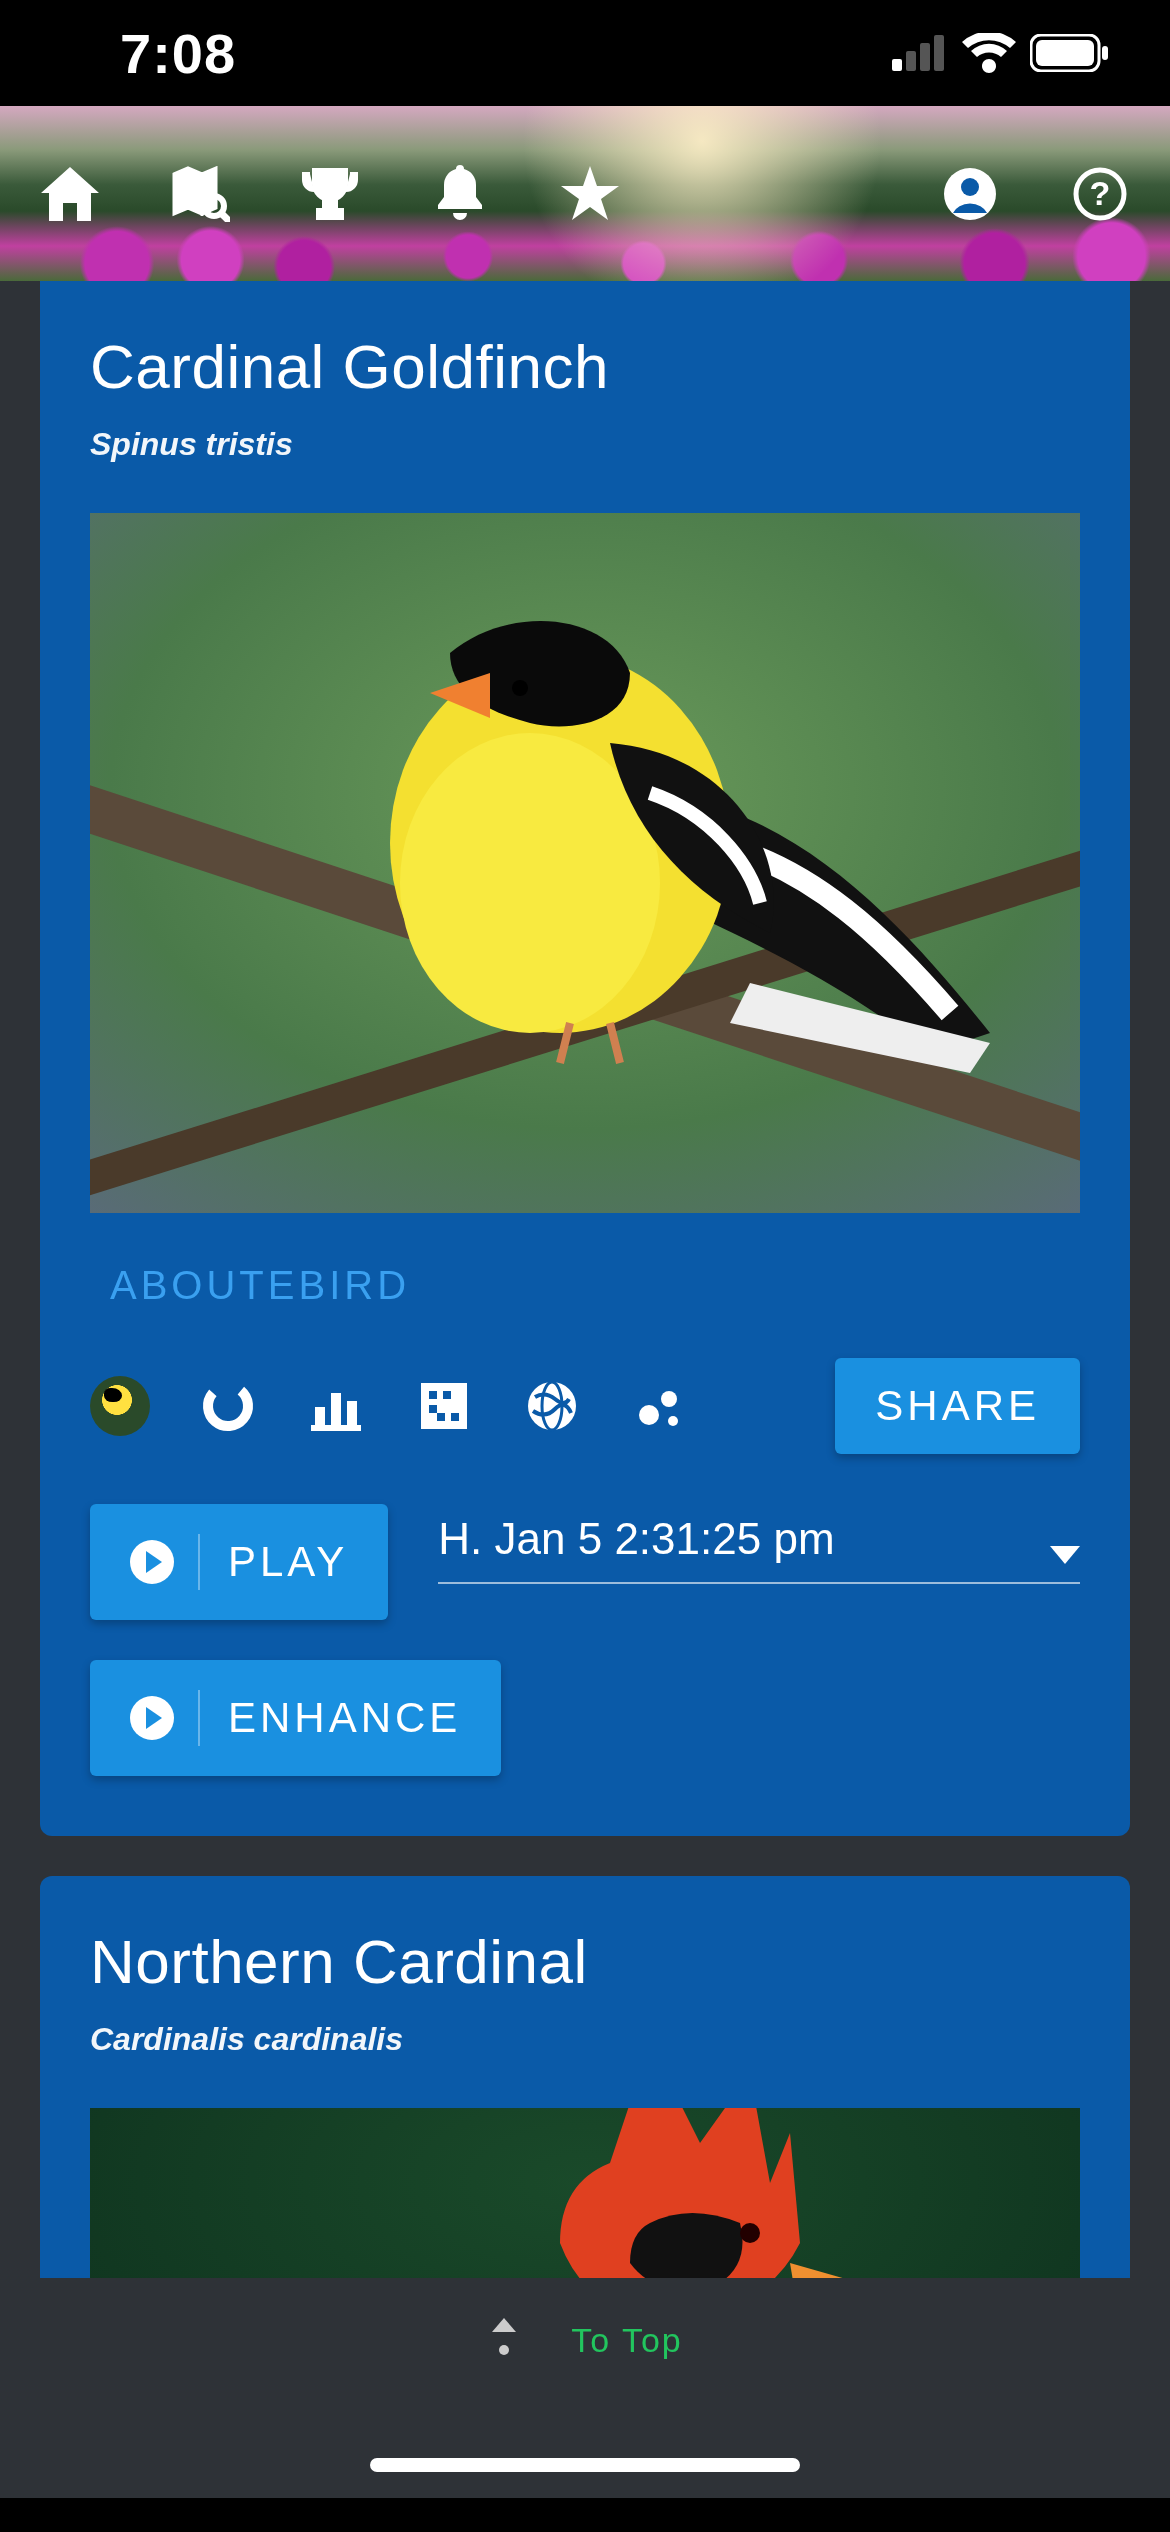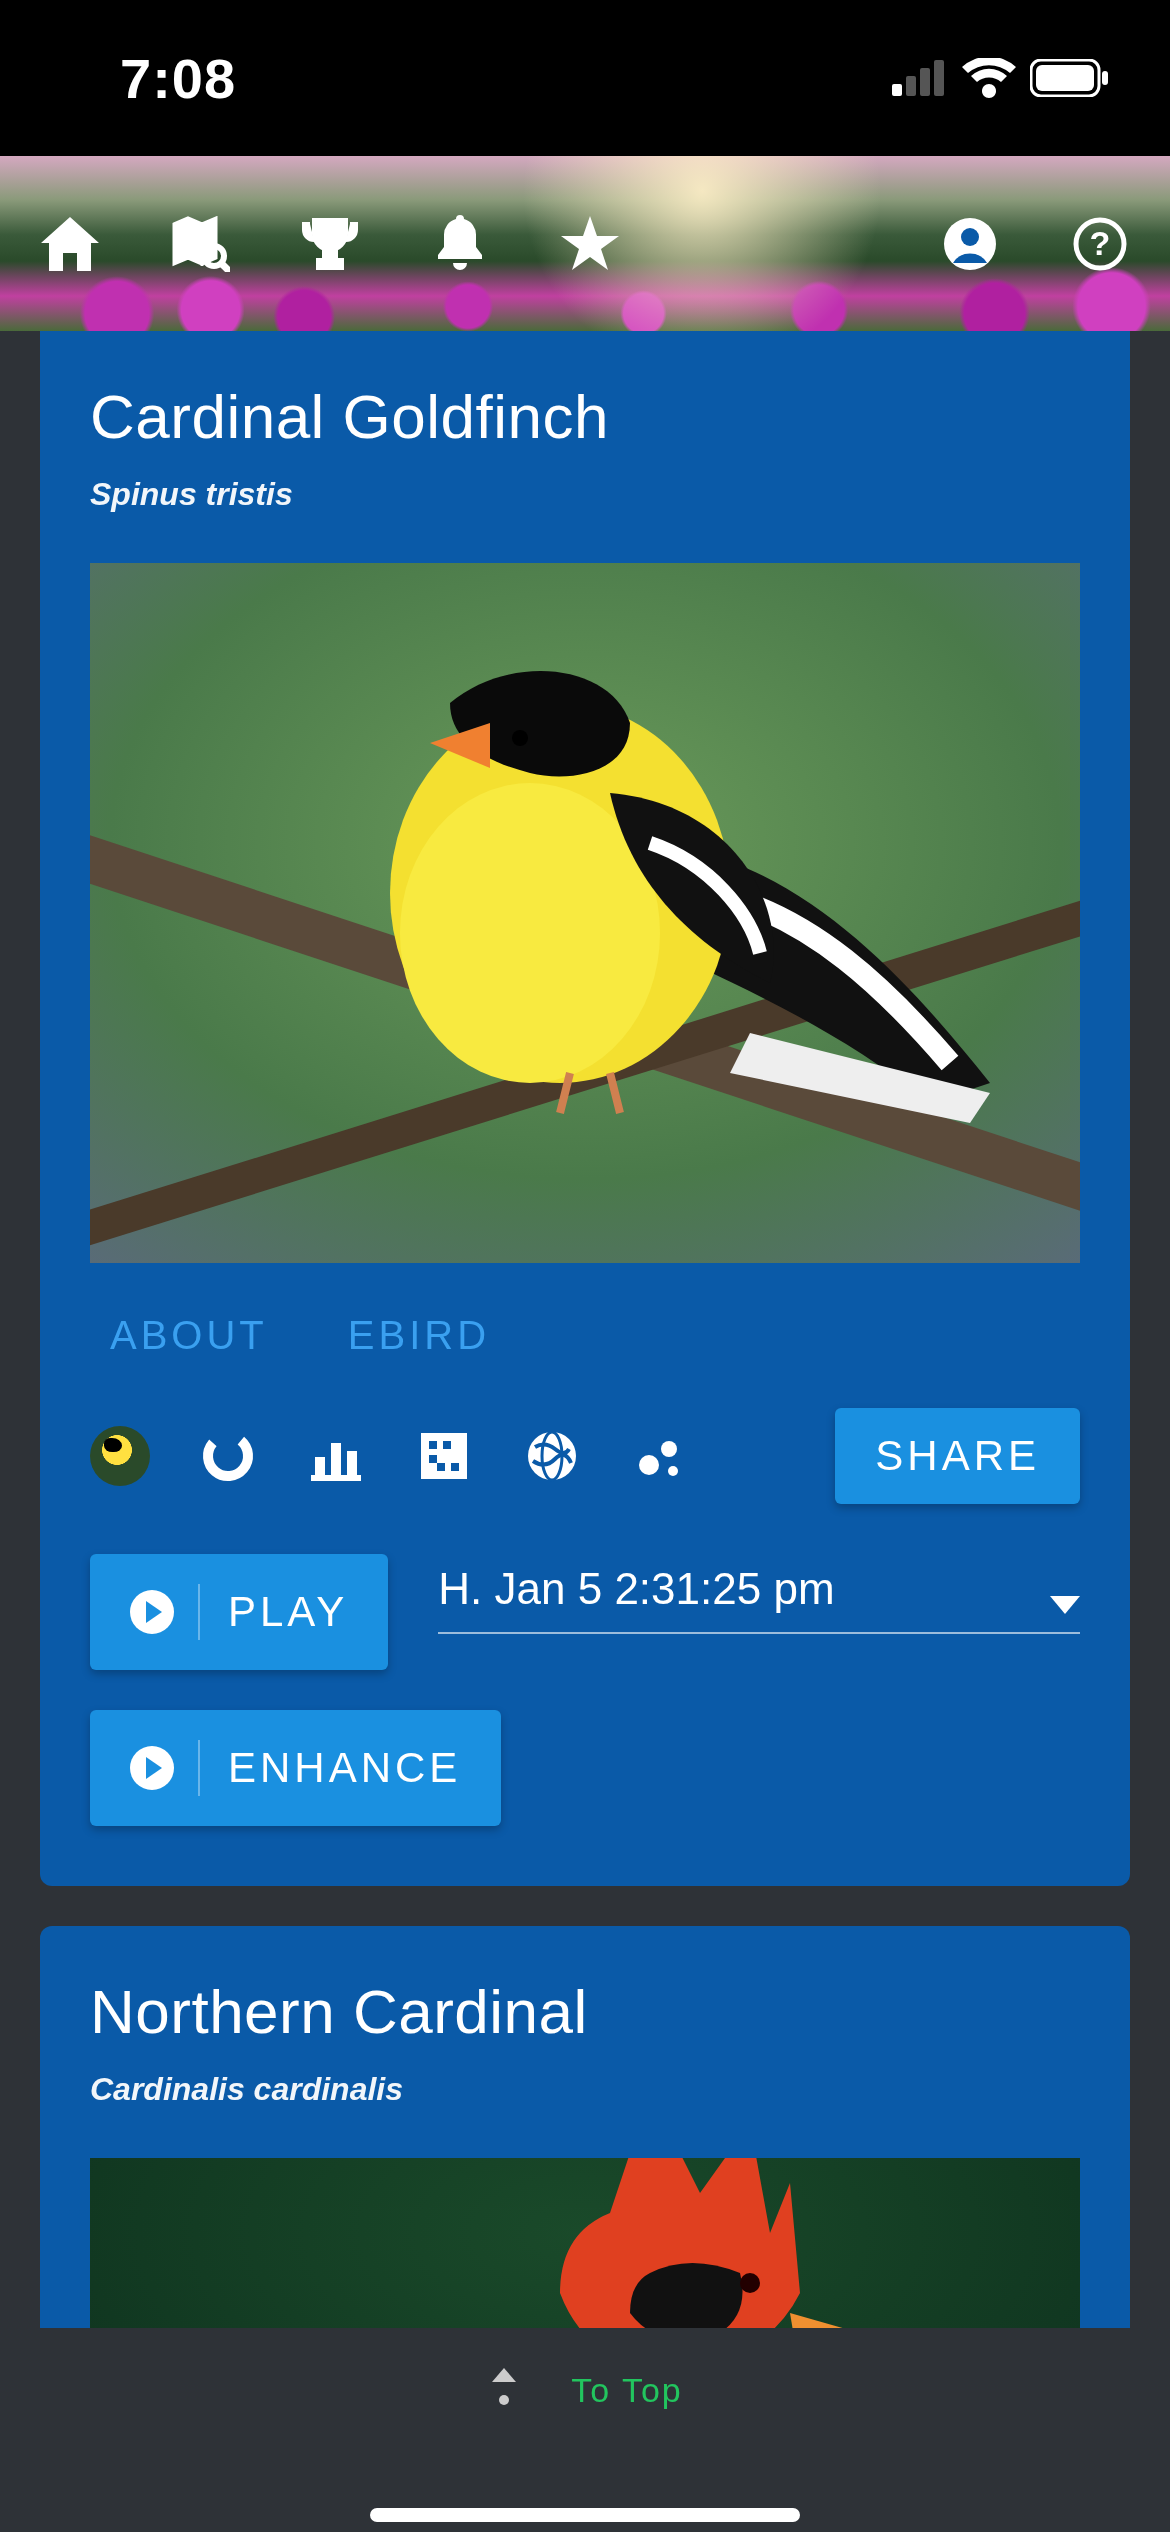--- a/index.html
+++ b/index.html
@@ -1,19 +1,19 @@
 <!DOCTYPE html>
 <html><head>
 <meta charset="utf-8">
 <style>
   * { margin: 0; padding: 0; box-sizing: border-box; }
   html, body { width: 1170px; height: 2532px; background: #000; font-family: -apple-system, BlinkMacSystemFont, "Segoe UI", sans-serif; overflow: hidden; }
   
   
-  .status-bar { height: 156px; background: #000; display: flex; align-items: center; justify-content: space-between; padding: 0 60px 0 120px; color: #fff; }
+  .status-bar { height: 106px; background: #000; display: flex; align-items: center; justify-content: space-between; padding: 0 60px 0 120px; color: #fff; }
   .status-time { font-size: 56px; font-weight: 700; letter-spacing: 1px; }
   .status-icons { display: flex; align-items: center; gap: 14px; }
   
   
   .nav-header { height: 175px; position: relative; display: flex; align-items: center; padding: 0 40px; gap: 70px; }
   .nav-bg { position: absolute; inset: 0; background: linear-gradient(180deg, #d4a8c0 0%, #8a9a7a 25%, #3a5a3a 45%, #2a4a2a 60%, #c040a0 80%, #4a6a3a 100%); overflow: hidden; }
   .nav-bg::before { content:""; position:absolute; inset:0; background:
       radial-gradient(circle at 60% 20%, rgba(255,240,200,0.9), transparent 25%),
       radial-gradient(circle at 10% 90%, #c030b0 3%, transparent 3.5%),
       radial-gradient(circle at 18% 88%, #d040c0 3%, transparent 3.5%),
@@ -29,21 +29,21 @@
   
   .content { background: #2e3237; padding: 0 40px; height: calc(2532px - 140px - 175px); overflow: hidden; position: relative; }
   
   .card { background: #0a5aa8; border-radius: 12px; padding: 50px 50px 60px; margin-bottom: 40px; color: #fff; }
   .card:first-child { border-top-left-radius: 0; border-top-right-radius: 0; }
   .card-title { font-size: 62px; font-weight: 400; letter-spacing: 0.5px; }
   .card-sub { font-size: 32px; font-style: italic; font-weight: 700; margin-top: 24px; opacity: 0.95; }
   
   .bird-img { width: 100%; height: 700px; margin-top: 50px; position: relative; overflow: hidden; }
   
-  .tabs { display: flex; gap: 80px; margin-top: 50px; padding-left: 20px; }
+  .tabs { display: flex; margin-top: 50px; padding-left: 20px; }
   .tab { font-size: 40px; font-weight: 400; letter-spacing: 4px; color: #3aa0f0; }
   
   .iconrow { display: flex; align-items: center; gap: 48px; margin-top: 50px; }
   .iconrow .mini { width: 60px; height: 60px; display:flex; align-items:center; justify-content:center; color:#fff; }
   .iconrow-spacer { flex: 1; }
   
   .btn { background: #1a90e0; color: #fff; border-radius: 6px; display: inline-flex; align-items: center; height: 116px; padding: 0 40px; font-size: 42px; letter-spacing: 4px; box-shadow: 0 4px 8px rgba(0,0,0,0.25); }
   .btn .divider { width: 2px; height: 56px; background: rgba(255,255,255,0.35); margin: 0 28px 0 24px; }
   .btn .play-circ { width: 44px; height: 44px; border-radius: 50%; background:#fff; display:flex; align-items:center; justify-content:center; }
   .btn .play-circ::after { content:""; border-left: 16px solid #1a90e0; border-top: 11px solid transparent; border-bottom: 11px solid transparent; margin-left:4px; }

